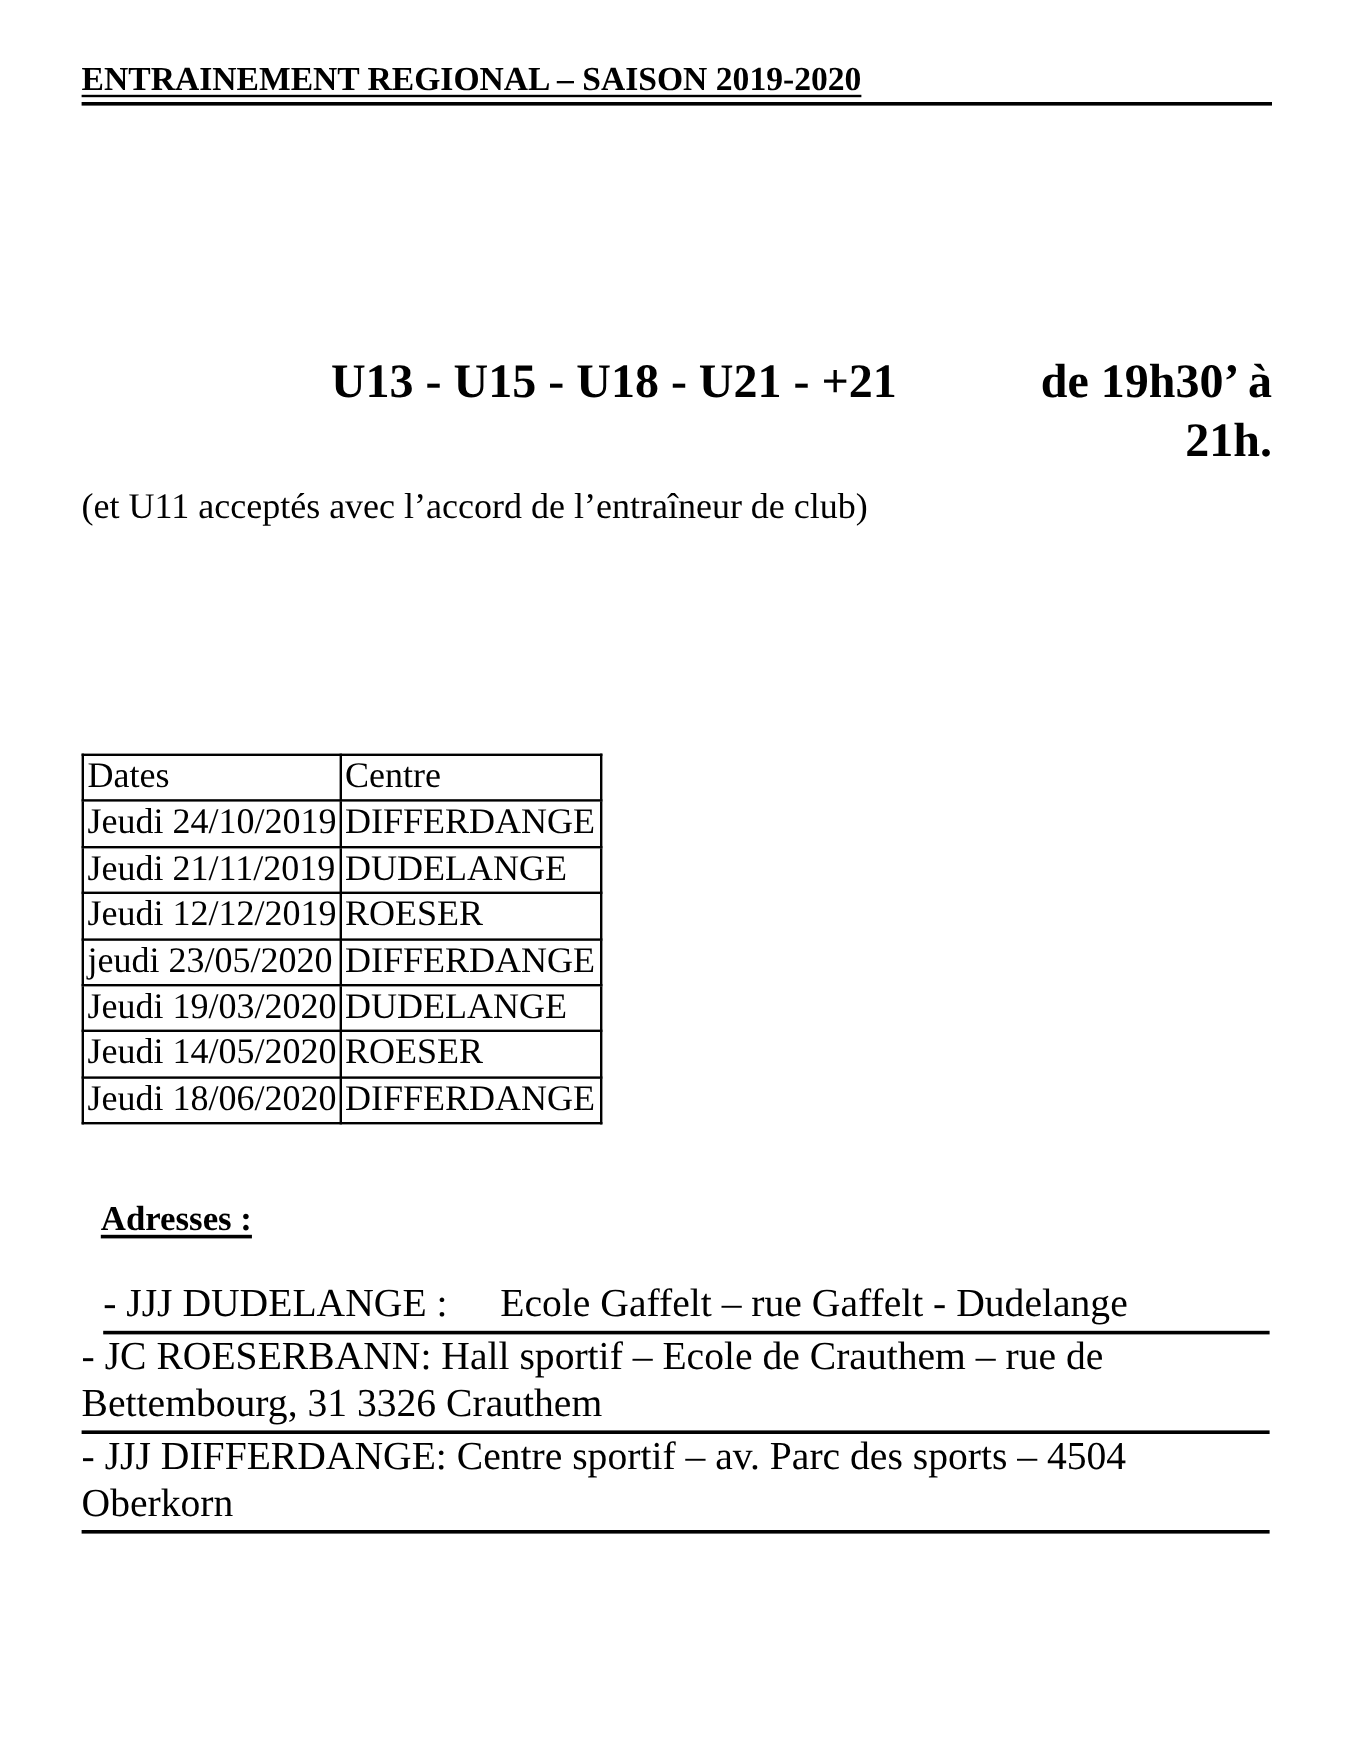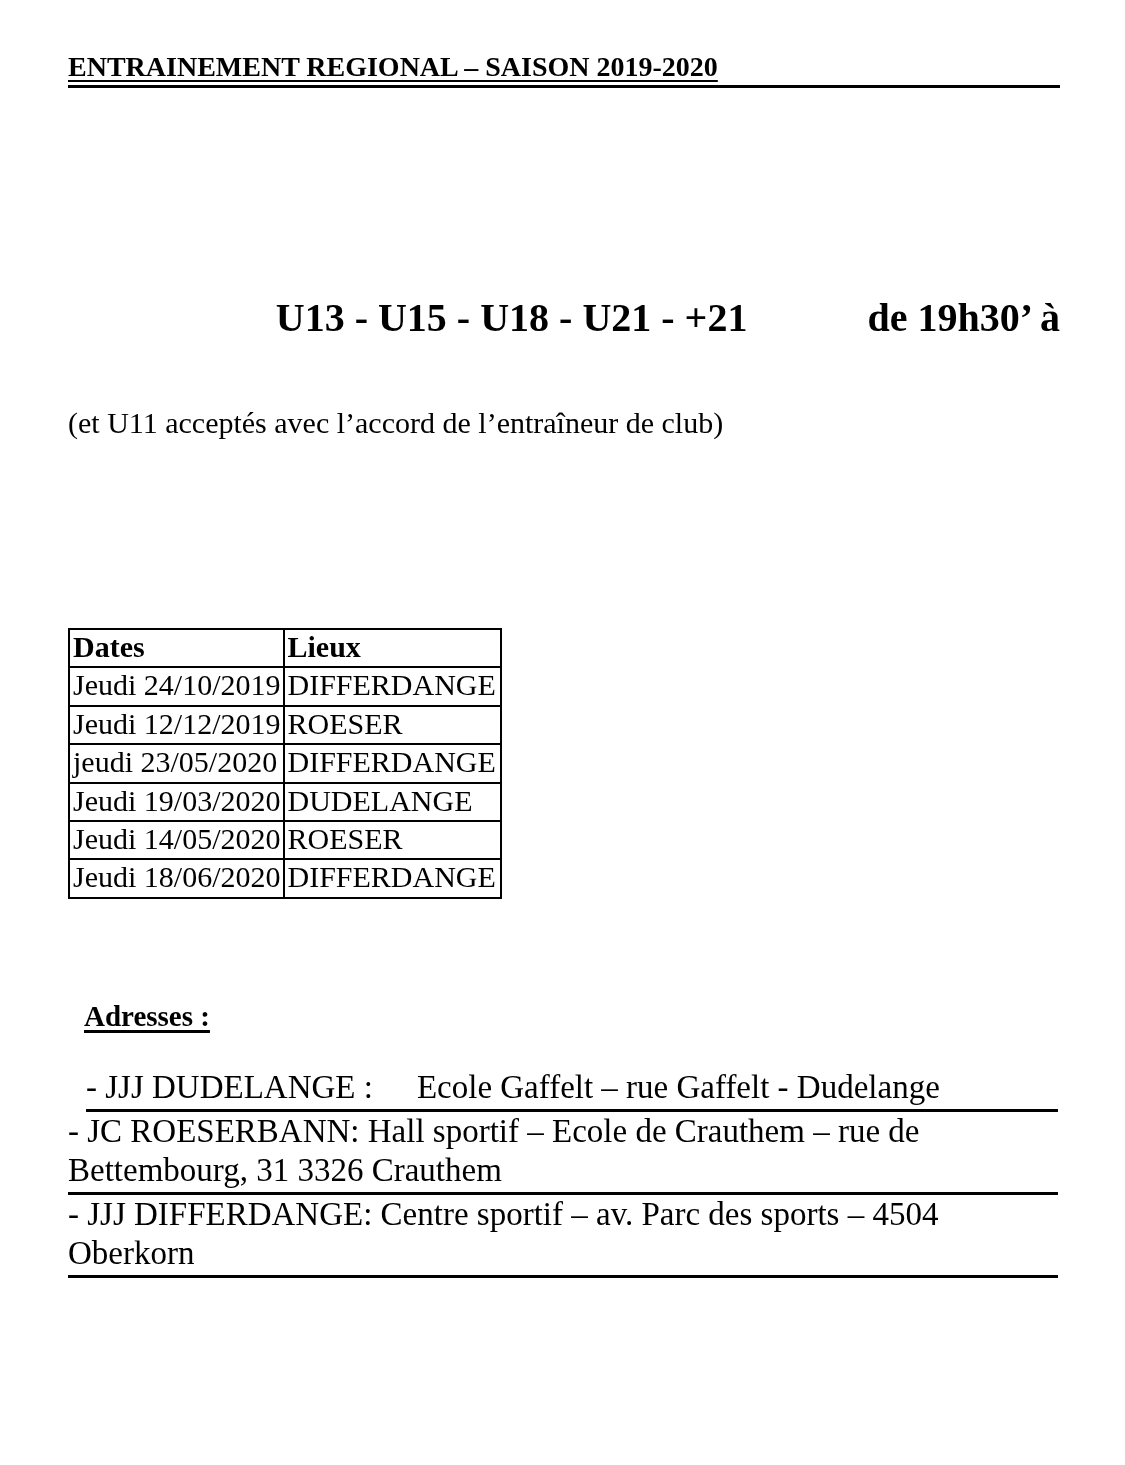--- a/index.html
+++ b/index.html
@@ -91,21 +91,21 @@
     padding: 1px 2px 3px 3px;
     font-size: 30px;
     line-height: 1.08;
     text-align: left;
     vertical-align: top;
     height: 36px;
     box-sizing: border-box;
     white-space: nowrap;
   }
   .sched-table th {
-    font-weight: bold;
+    font-weight: normal;
   }
   .col-dates { width: 212px; }
   .col-lieux { width: 217px; }
 
   
   .adresses-title {
     position: absolute;
     left: 68px;
     top: 1000px;
     font-size: 29px;
@@ -139,35 +139,40 @@
 <body>
 
 <div class="page">
 
   <div class="doc-header">
     <div class="doc-header-title">ENTRAINEMENT REGIONAL – SAISON 2019-2020</div>
   </div>
 
   <div class="main-heading">
     <span class="hl-line"><span class="hl-row">U13 - U15 - U18 - U21 - +21</span><span class="hl-row">            </span><span class="hl-row">de 19h30’ à</span></span>
+    <span class="hl-line"><span class="hl-row">21h.</span></span>
   </div>
 
   <div class="subtitle">(et U11 acceptés avec l’accord de l’entraîneur de club)</div>
 
   <table class="sched-table">
     <thead>
       <tr>
         <th class="col-dates">Dates</th>
-        <th class="col-lieux">Lieux</th>
+        <th class="col-lieux">Centre</th>
       </tr>
     </thead>
     <tbody>
       <tr>
         <td class="col-dates">Jeudi 24/10/2019</td>
         <td class="col-lieux">DIFFERDANGE</td>
+      </tr>
+      <tr>
+        <td class="col-dates">Jeudi 21/11/2019</td>
+        <td class="col-lieux">DUDELANGE</td>
       </tr>
       <tr>
         <td class="col-dates">Jeudi 12/12/2019</td>
         <td class="col-lieux">ROESER</td>
       </tr>
       <tr>
         <td class="col-dates">jeudi 23/05/2020</td>
         <td class="col-lieux">DIFFERDANGE</td>
       </tr>
       <tr>

